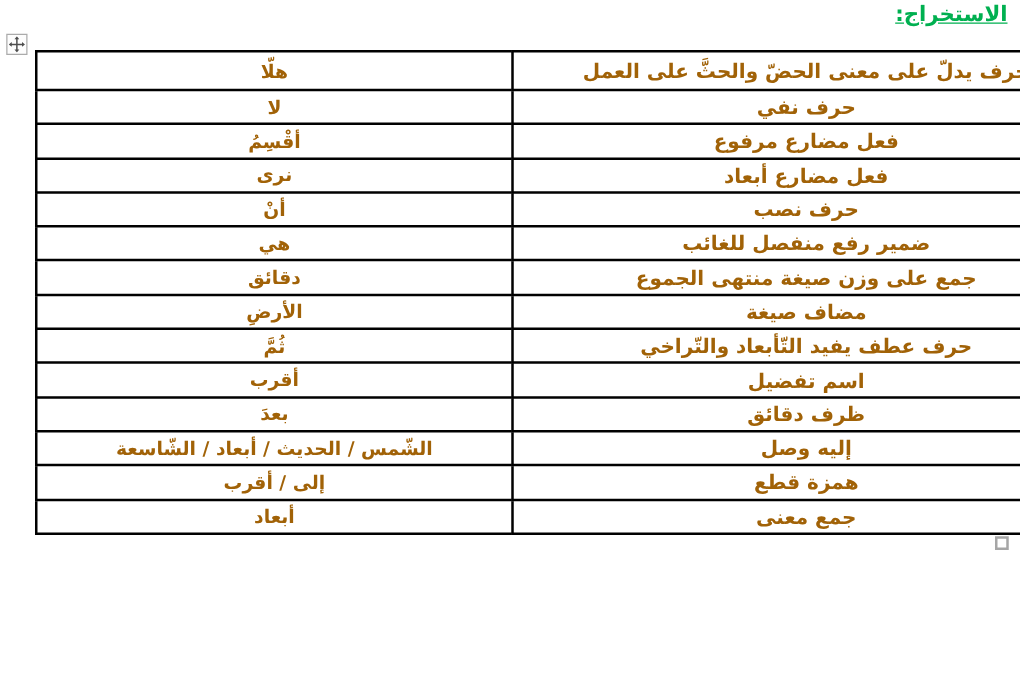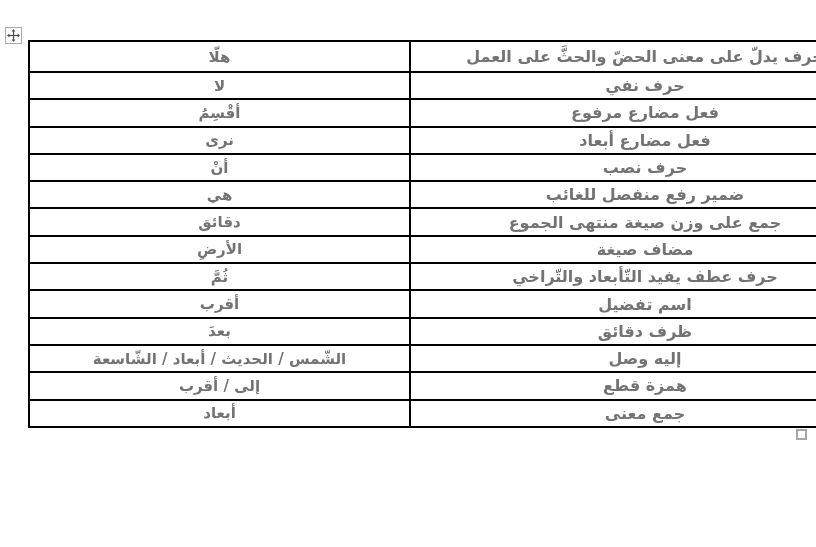--- a/index.html
+++ b/index.html
@@ -45,21 +45,21 @@
     height: 388px;
     border-collapse: collapse;
     direction: rtl;
     table-layout: fixed;
   }
   .extraction-table td {
     border: 2px solid #000000;
     text-align: center;
     vertical-align: middle;
     font-weight: bold;
-    color: #737373;
+    color: #a16207;
     white-space: nowrap;
     overflow: hidden;
     padding: 0 4px;
   }
   .extraction-table tr:first-child { height: 31px; }
   td.desc-cell { width: 470px; font-size: 16px; }
   td.answer-cell { width: 381px; font-size: 15px; }
   .resize-handle {
     position: absolute;
     left: 796px;
@@ -69,20 +69,21 @@
     border: 2px solid #a6a6a6;
     background: #ffffff;
     cursor: nwse-resize;
   }
 </style>
 </head>
 <body>
 
 <div class="page">
 
+  <div class="doc-title" style="color:#00B050;">الاستخراج:</div>
 
   <div class="move-handle">
     <span style="display:flex;">
       <svg width="13" height="13" viewBox="0 0 13 13">
         <g stroke="#4d4d4d" stroke-width="1.2" fill="#4d4d4d">
           <line x1="6.5" y1="1.5" x2="6.5" y2="11.5"></line>
           <line x1="1.5" y1="6.5" x2="11.5" y2="6.5"></line>
           <path d="M6.5 0 L4.6 2.4 L8.4 2.4 Z" stroke="none"></path>
           <path d="M6.5 13 L4.6 10.6 L8.4 10.6 Z" stroke="none"></path>
           <path d="M0 6.5 L2.4 4.6 L2.4 8.4 Z" stroke="none"></path>

